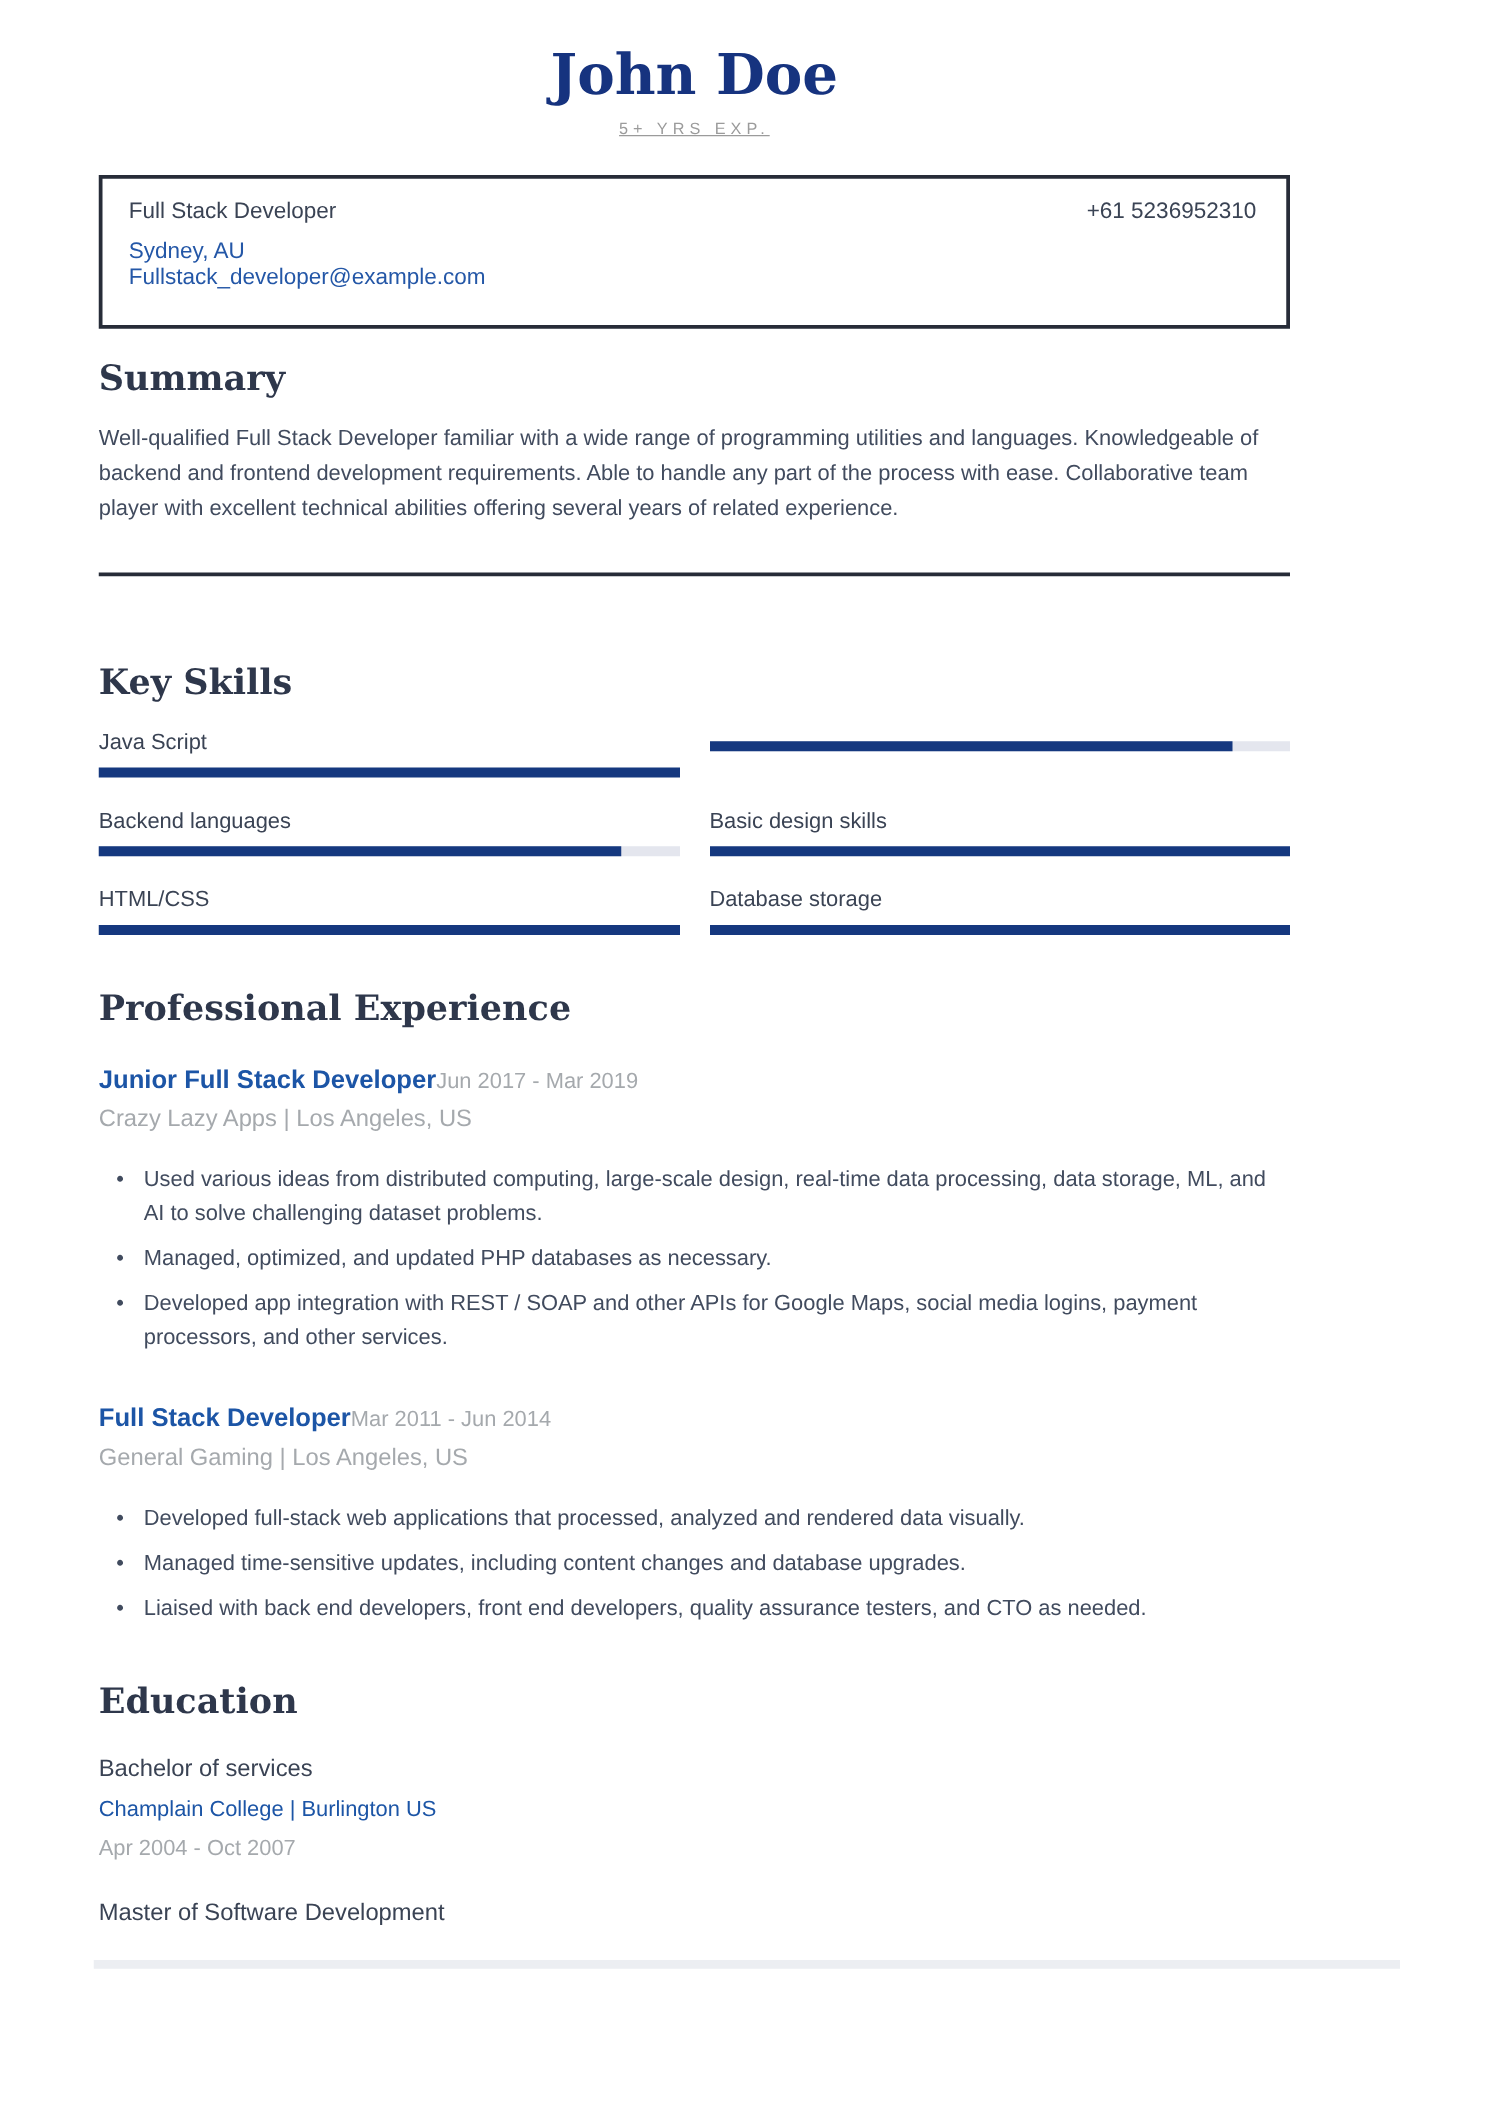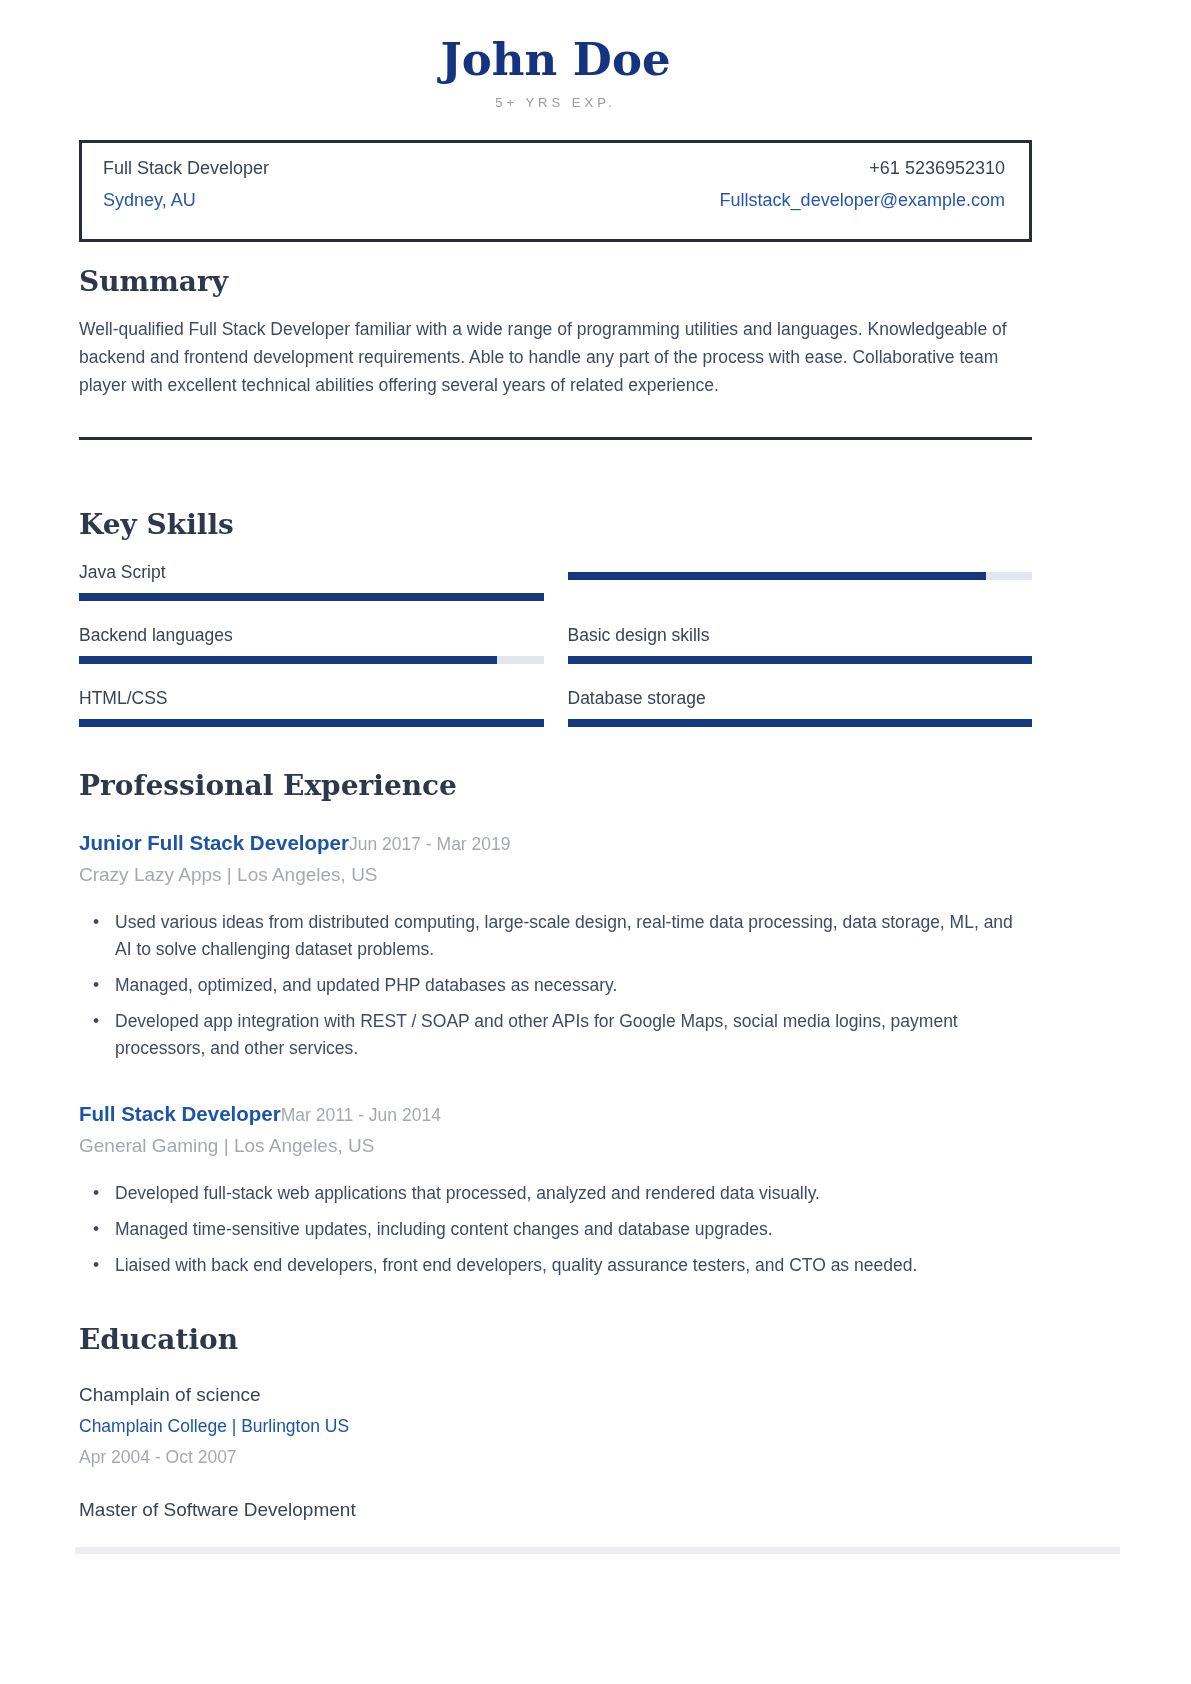--- a/index.html
+++ b/index.html
@@ -23,34 +23,35 @@
     font-weight: 700;
     font-size: 45px;
     color: #16337f;
     line-height: 1.15;
   }
   .subtitle {
     margin-top: 9px;
     font-size: 13px;
     letter-spacing: 4px;
     color: #9b9b9b;
+    text-decoration: underline;
   }
 
   
   .contact-box {
     margin-top: 30px;
     border: 3px solid #272c38;
     padding: 15px 24px 28px 21px;
   }
   .contact-row {
     display: flex;
     justify-content: space-between;
     align-items: baseline;
   }
-  .contact-row + .contact-row { margin-top: 11px; }
+  .contact-row + .contact-row { margin-top: 11px; flex-direction: column; }
   .contact-dark { font-size: 18px; color: #3a4354; }
   .contact-link { font-size: 18px; color: #2457a7; }
 
   
   .section-heading {
     font-family: "DejaVu Serif", "Liberation Serif", serif;
     font-weight: 700;
     font-size: 28px;
     color: #2e374b;
     line-height: 1.1;
@@ -232,21 +233,21 @@
             <li class="bullet">Liaised with back end developers, front end developers, quality assurance testers, and CTO as needed.</li>
           </ul>
         </div>
       </div>
   </section>
 
   <section>
     <h2 class="section-heading education-heading">Education</h2>
     <div id="education-entries">
         <div class="edu">
-          <div class="edu-degree">Champlain of science</div>
+          <div class="edu-degree">Bachelor of services</div>
           <div class="edu-school">Champlain College | Burlington US</div>
           <div class="edu-dates">Apr 2004 - Oct 2007</div>
         </div>
         <div class="edu">
           <div class="edu-degree">Master of Software Development</div>
         </div>
       </div>
   </section>
 
   <div class="rule-light"></div>

